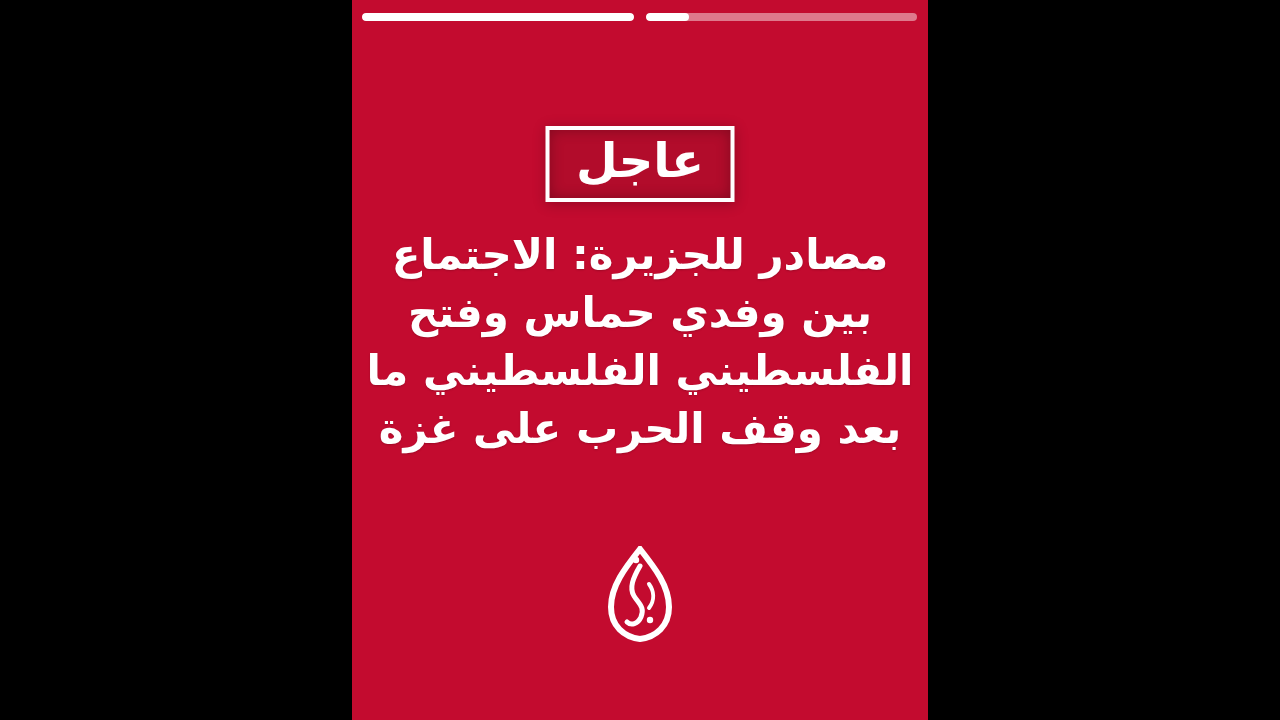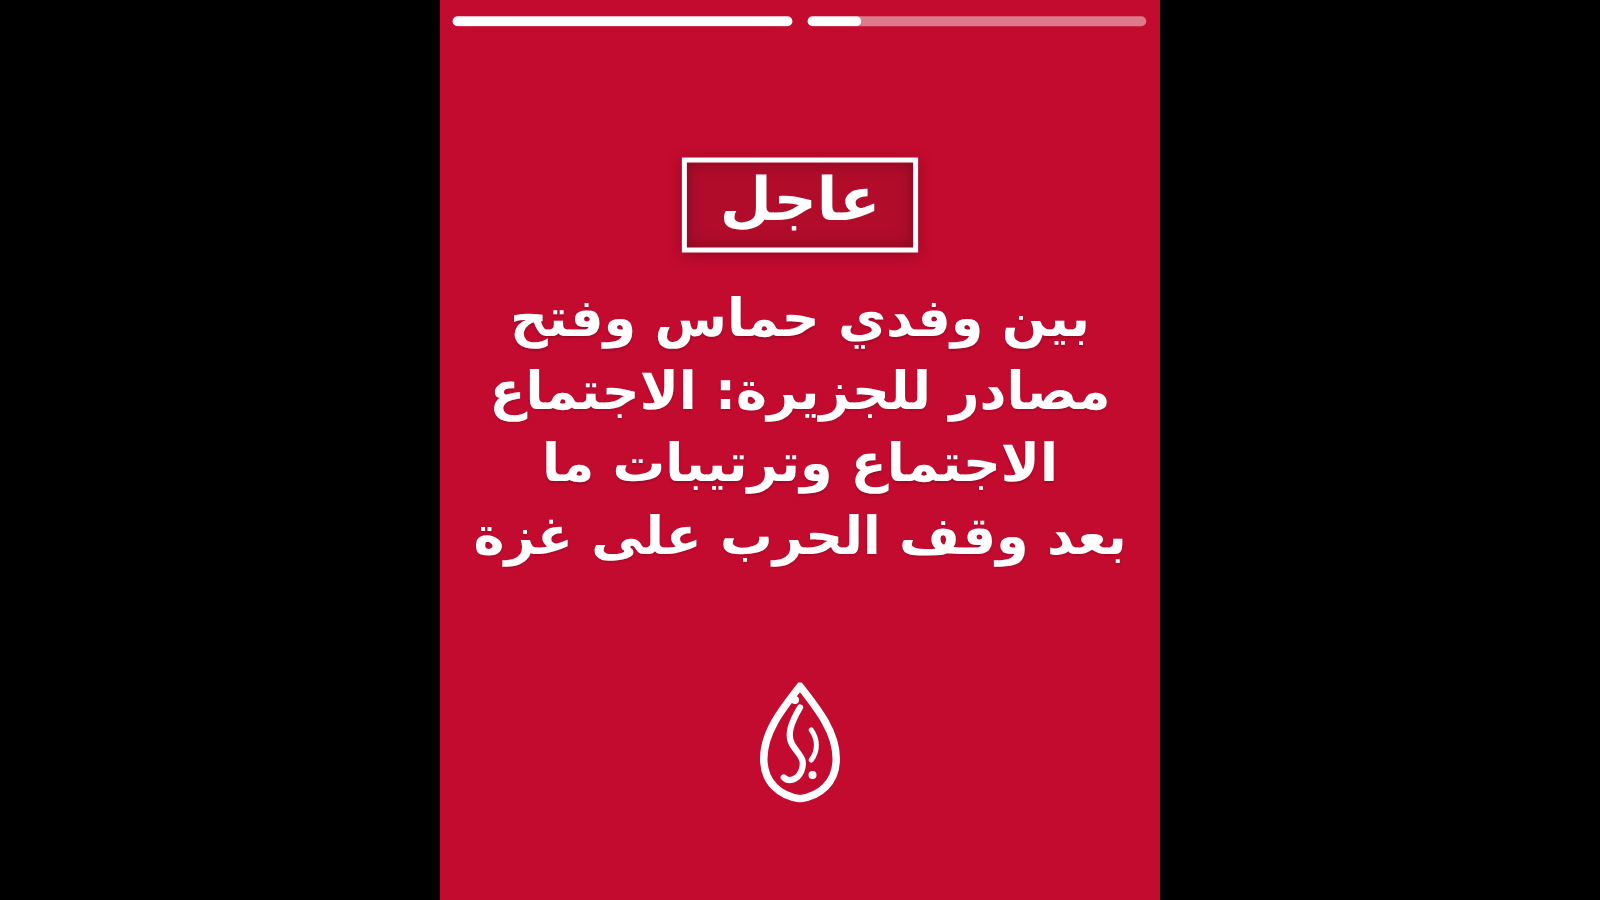--- a/index.html
+++ b/index.html
@@ -100,23 +100,23 @@
       <div class="progress-track">
         <div class="progress-fill" style="width: 16%;"></div>
       </div>
     </div>
 
     <div class="breaking-badge">
       <span class="breaking-label" lang="ar" dir="rtl">عاجل</span>
     </div>
 
     <div class="news-text">
+      <div class="news-line" lang="ar">مصادر للجزيرة: الاجتماع</div>
       <div class="news-line" lang="ar">بين وفدي حماس وفتح</div>
-      <div class="news-line" lang="ar">مصادر للجزيرة: الاجتماع</div>
-      <div class="news-line" lang="ar">الاجتماع وترتيبات ما</div>
+      <div class="news-line" lang="ar">الفلسطيني الفلسطيني ما</div>
       <div class="news-line" lang="ar">بعد وقف الحرب على غزة</div>
     </div>
 
     <div class="logo-wrap">
       <svg width="74" height="96" viewBox="0 0 74 96" aria-hidden="true">
         <g fill="none" stroke="#ffffff" stroke-linecap="round">
           <path d="M37 3 C22 22 8 40 8 61 C8 80 21 91 37 93 C53 91 66 80 66 61 C66 40 52 22 37 3 Z" stroke-width="6"></path>
           <path d="M37 20 C30 32 26 42 31 50 C36 58 42 61 38 71 C35 78 28 80 24 76" stroke-width="5"></path>
           <path d="M46 38 C51 45 52 54 46 62" stroke-width="4"></path>
           <circle cx="33" cy="14" r="3.2" fill="#ffffff" stroke="none"></circle>

